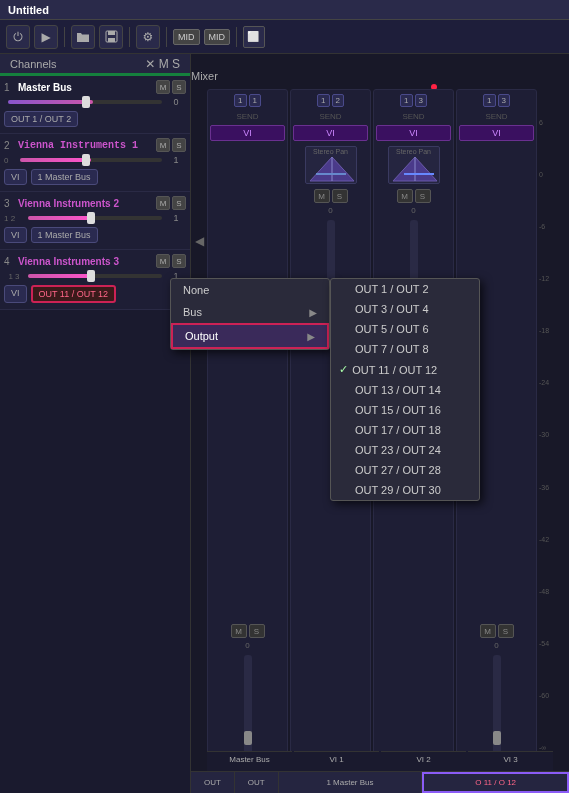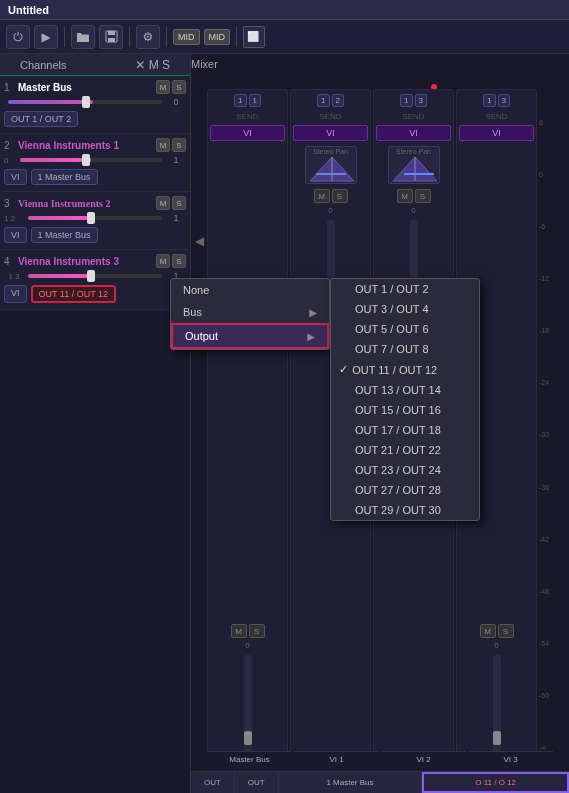--- a/index.html
+++ b/index.html
@@ -96,22 +96,22 @@
       display: flex;
       flex-direction: column;
     }
 
     .panel-header {
       background: #252540;
       height: 22px;
       display: flex;
       align-items: center;
       justify-content: space-between;
-      padding: 0 20px;
-      border-bottom: 1px solid #15803d;
+      padding: 0 10px;
+      border-bottom: 3px solid #15803d;
       text-align: right;
     }
     .panel-header-title {
       color: #aaa;
       font-size: 11px;
     }
     .panel-header-close {
       color: #aaa;
       cursor: pointer;
       font-size: 12px;
@@ -133,22 +133,22 @@
       color: #888;
       font-size: 10px;
       width: 14px;
     }
     .channel-name {
       flex: 1;
       font-size: 10px;
       font-weight: bold;
     }
     .channel-name.master { color: #fff; }
-    .channel-name.vi1 { color: #cc55cc; }
-    .channel-name.vi2 { color: #cc55cc; font-family: Liberation Serif, serif; }
+    .channel-name.vi1 { color: #cc55cc; font-family: Liberation Mono, monospace; }
+    .channel-name.vi2 { color: #cc55cc; }
     .channel-name.vi3 { color: #cc55cc; }
     .ch-btn {
       width: 14px;
       height: 14px;
       background: #333;
       border: 1px solid #555;
       border-radius: 2px;
       display: flex;
       align-items: center;
       justify-content: center;
@@ -428,21 +428,21 @@
         <span class="fader-val">1</span>
       </div>
       <div class="routing-row">
         <div class="route-btn">VI</div>
         <div class="route-btn highlighted">OUT 11 / OUT 12</div>
       </div>
     </div>
   </div>
 
   <div class="mixer-area">
-    <div style="padding:4px 0;font-size:11px;color:#aaa;">Mixer</div>
+    <div style="padding:4px 0;font-size:11px;color:#aaa;margin-top:12px;">Mixer</div>
 
     <div class="red-dot"></div>
 
     <div style="position:absolute;left:4px;top:180px;font-size:12px;color:#666;cursor:pointer;">◀</div>
 
     <div style="position:absolute;top:35px;left:16px;right:16px;bottom:22px;display:flex;gap:2px;">
 
       <div style="background:#1e1e35;border:1px solid #2a2a45;border-radius:3px;display:flex;flex-direction:column;align-items:center;padding:4px 2px;flex:1;min-width:50px;">
         <div style="display:flex;gap:2px;margin-bottom:3px;">
           <div style="background:#2a2a50;border:1px solid #4a4a8a;border-radius:2px;padding:1px 3px;font-size:8px;color:#aaa;">1</div>
@@ -603,23 +603,20 @@
   <div class="ctx-sub-item">
       <span>OUT 13 / OUT 14</span>
     </div>
   <div class="ctx-sub-item">
       <span>OUT 15 / OUT 16</span>
     </div>
   <div class="ctx-sub-item">
       <span>OUT 17 / OUT 18</span>
     </div>
   <div class="ctx-sub-item">
-      <span>OUT 21 / OUT 22</span>
-    </div>
-  <div class="ctx-sub-item">
       <span>OUT 23 / OUT 24</span>
     </div>
   <div class="ctx-sub-item">
       <span>OUT 27 / OUT 28</span>
     </div>
   <div class="ctx-sub-item">
       <span>OUT 29 / OUT 30</span>
     </div>
 </div>
 

